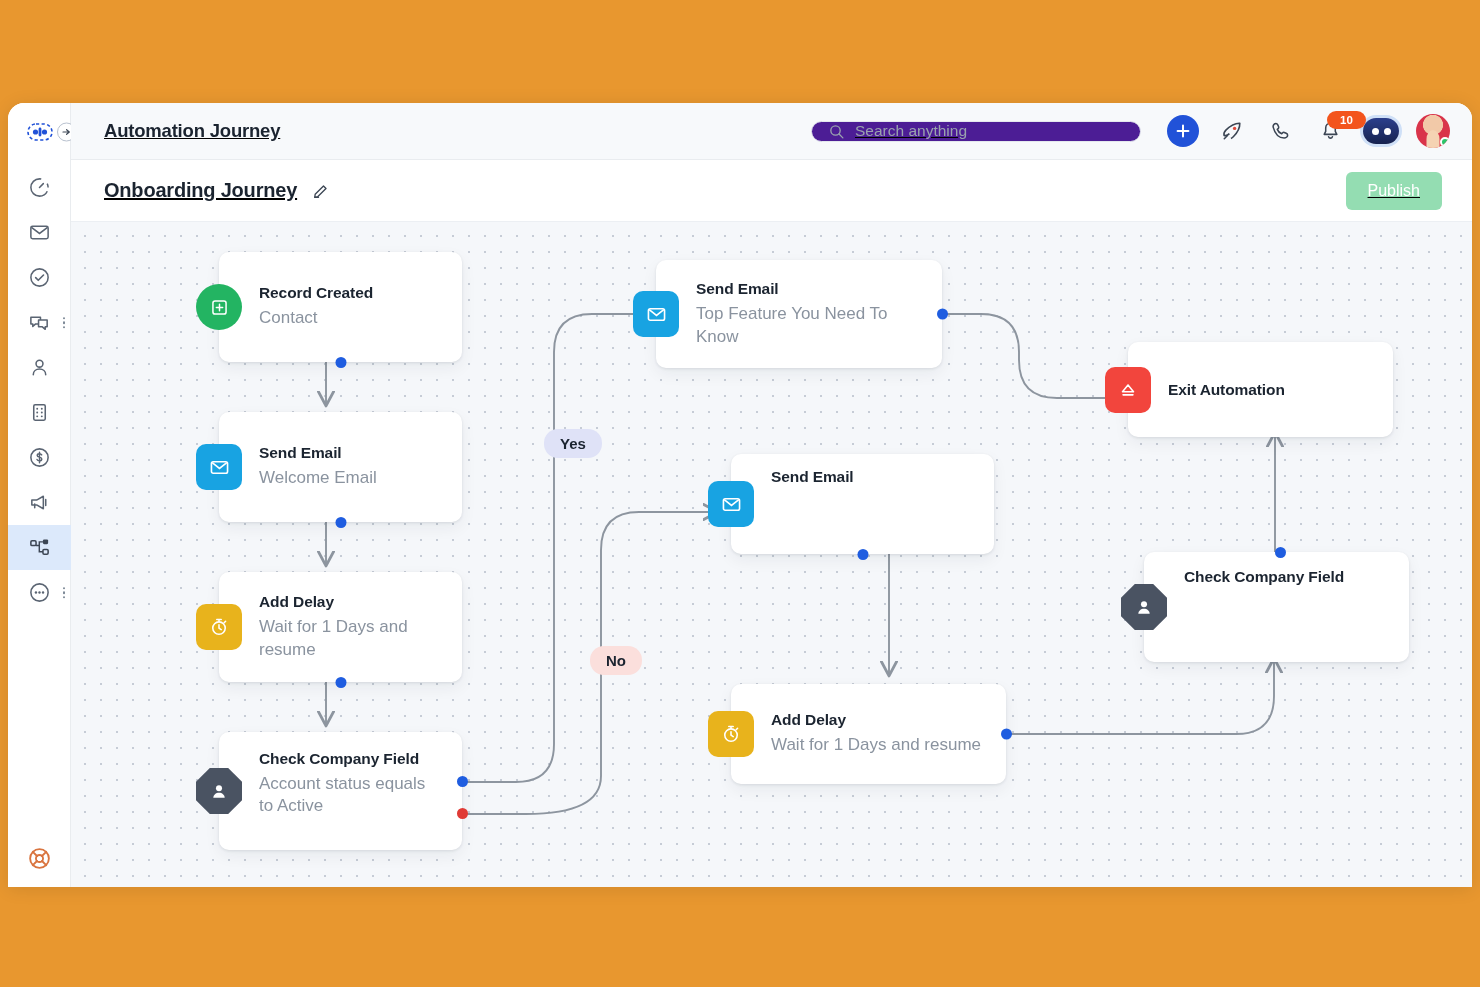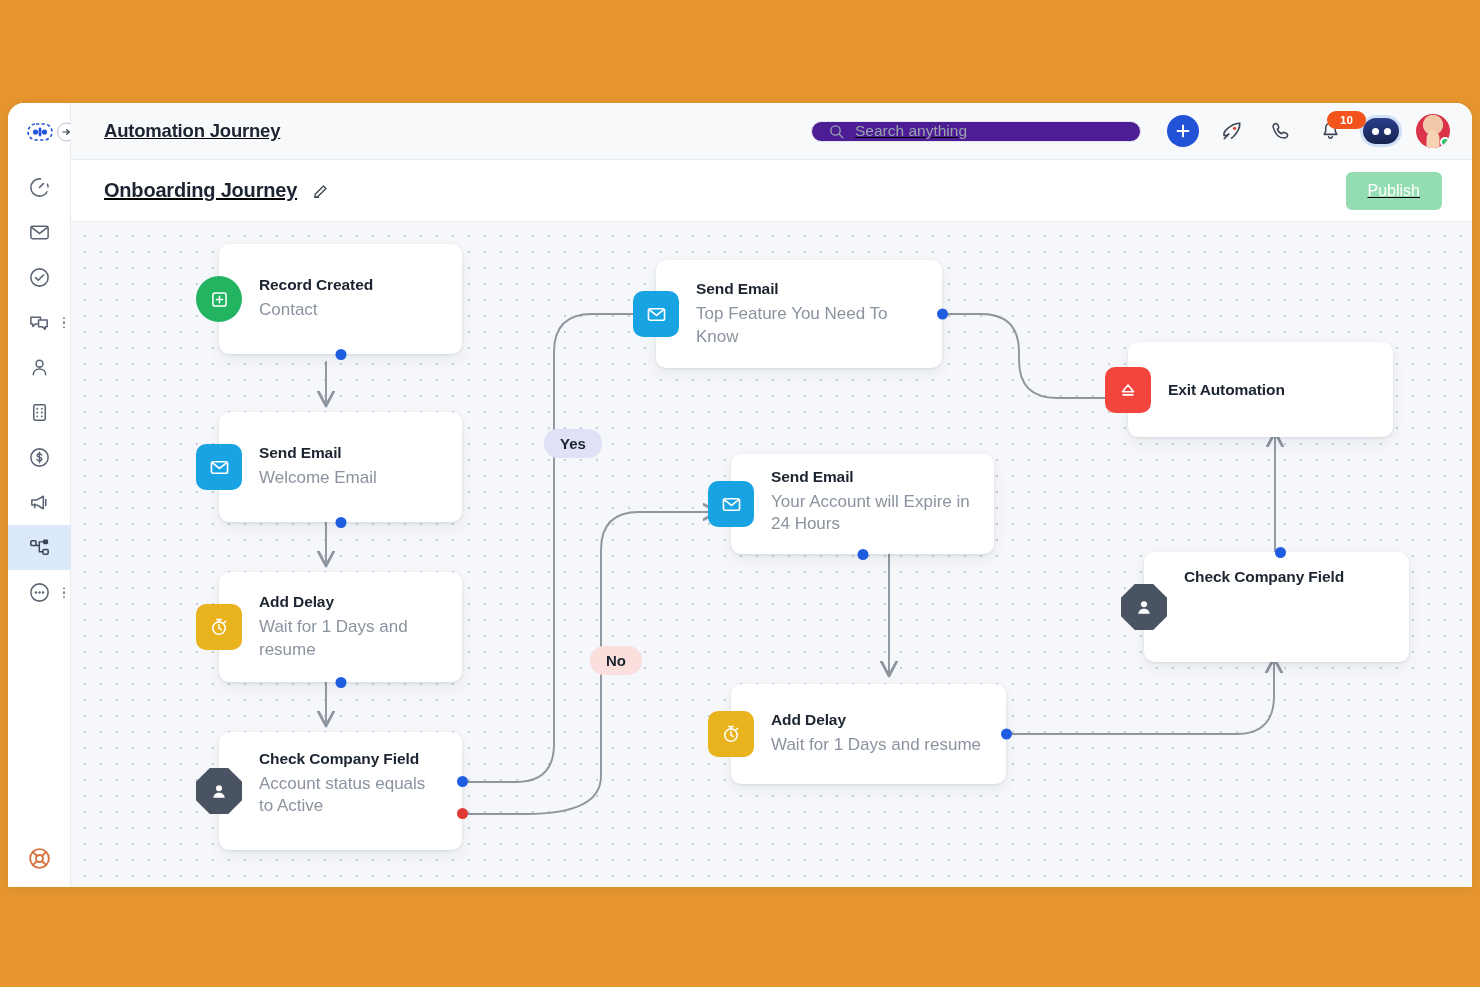--- a/index.html
+++ b/index.html
@@ -423,21 +423,21 @@
 
           <path d="M935 512 L1165 512 Q1203 512 1203 474 L1203 438" marker-end="url(#ah)"></path>
 
           <path d="M1204 332 L1204 212" marker-end="url(#ah)"></path>
         </g>
       </svg>
 
       <div class="branch-label bl-yes" style="left:473px; top:198px;margin-top:9px;">Yes</div>
       <div class="branch-label bl-no" style="left:519px; top:424px;">No</div>
 
-      <div class="node" style="left:148px; top:22px; width:243px; height:110px;">
+      <div class="node" style="left:148px; top:30px; width:243px; height:110px;">
         <span class="node-badge nb-green">
           <svg width="21" height="21" viewBox="0 0 24 24">
               <rect x="4.5" y="4.5" width="15" height="15" rx="2.4" fill="none" stroke="#fff" stroke-width="1.7"></rect>
               <path d="M12 8.4v7.2M8.4 12h7.2" stroke="#fff" stroke-width="1.7" stroke-linecap="round"></path>
             </svg>
         </span>
         <div class="node-body">
           <div class="node-title">Record Created</div>
           <div class="node-sub">Contact</div>
         </div>
@@ -506,21 +506,20 @@
 
       <div class="node" style="left:660px; top:232px; width:263px; height:100px; align-items:flex-start;">
         <span class="node-badge nb-blue" style="top:50px;">
           <svg width="23" height="23" viewBox="0 0 24 24">
               <rect x="3.6" y="6" width="16.8" height="12" rx="1.8" fill="none" stroke="#fff" stroke-width="1.7"></rect>
               <path d="M4.4 7 12 13l7.6-6" fill="none" stroke="#fff" stroke-width="1.7"></path>
             </svg>
         </span>
         <div class="node-body" style="padding-top:14px;">
           <div class="node-title">Send Email</div>
-          <div class="node-sub" style="max-width:200px;">Your Account will Expire in 24 Hours</div>
         </div>
         <span class="port blue bottom"></span>
       </div>
 
       <div class="node" style="left:660px; top:462px; width:275px; height:100px;">
         <span class="node-badge nb-yellow">
           <svg width="22" height="22" viewBox="0 0 24 24">
               <circle cx="12" cy="13.2" r="6.8" fill="none" stroke="#fff" stroke-width="1.7"></circle>
               <path d="M12 9.6v3.6l2.4 1.6" fill="none" stroke="#fff" stroke-width="1.7" stroke-linecap="round"></path>
               <path d="M9.6 3.8h4.8" stroke="#fff" stroke-width="1.7" stroke-linecap="round"></path>

